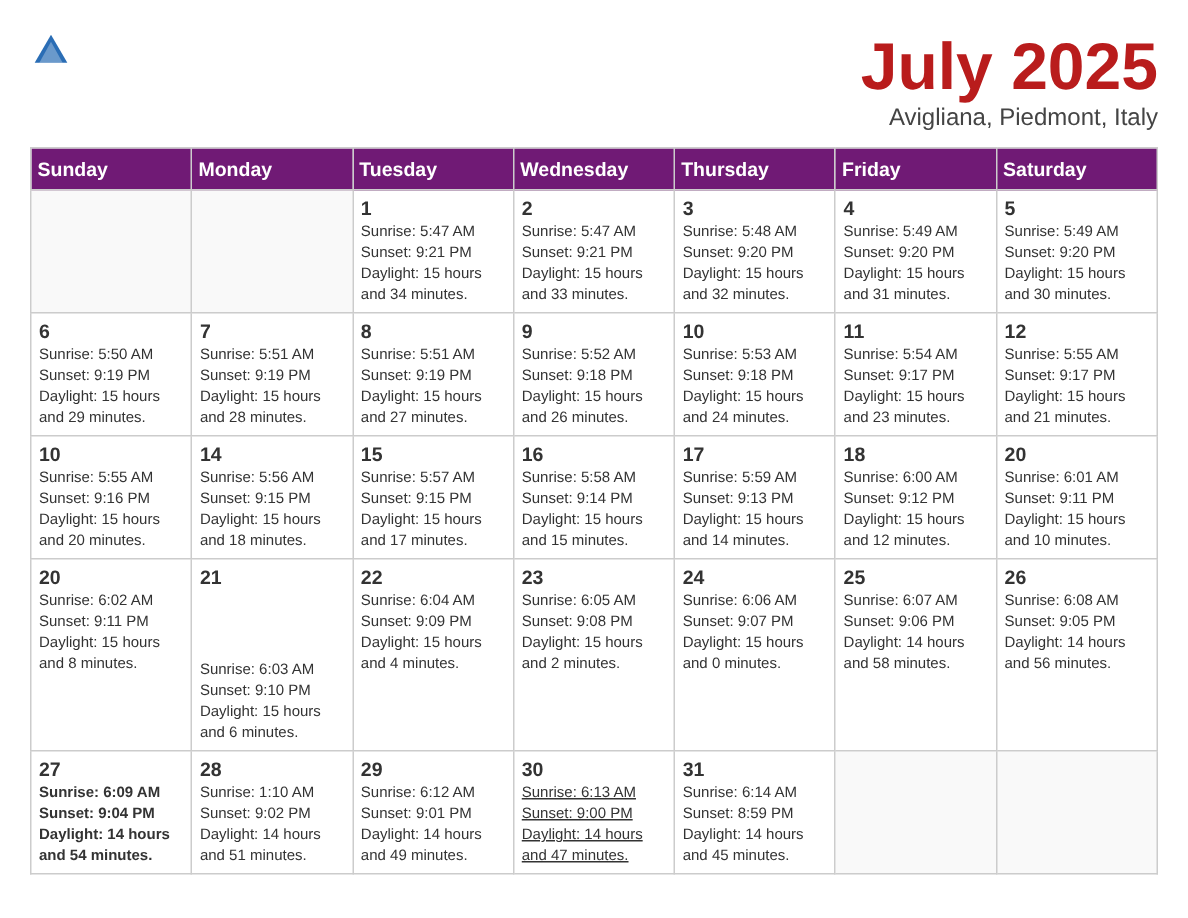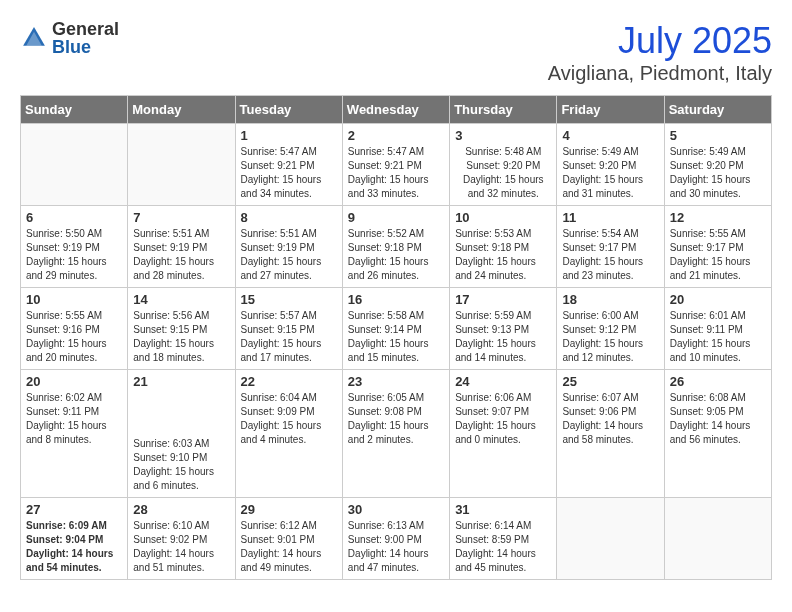--- a/index.html
+++ b/index.html
@@ -31,35 +31,35 @@
     .logo-general { color: #333; }
     .logo-blue { color: #1a5fa8; }
     .logo-icon {
       width: 28px;
       height: 28px;
     }
     .title-area {
       text-align: right;
     }
     .month-title {
-      font-size: 36px;
-      font-weight: normal;
-      color: #1d4ed8;
+      font-size: 44px;
+      font-weight: bold;
+      color: #b91c1c;
     }
     .location {
-      font-size: 20px;
+      font-size: 16px;
       color: #444;
     }
     .calendar {
       width: 100%;
       border-collapse: collapse;
       border: 1px solid #ccc;
     }
     .calendar th {
-      background: #737373;
+      background: #701a75;
       color: #fff;
       font-size: 13px;
       font-weight: bold;
       padding: 6px 4px;
       text-align: left;
       border: 1px solid #ccc;
     }
     .calendar td {
       vertical-align: top;
       border: 1px solid #ccc;
@@ -86,24 +86,20 @@
   </style>
 </head>
 <body>
 
 <div class="header-area">
   <div class="logo">
     <svg class="logo-icon" viewBox="0 0 36 36">
       <polygon points="18,4 32,28 4,28" fill="#2a6db5"></polygon>
       <polygon points="18,10 28,28 8,28" fill="#fff" opacity="0.3"></polygon>
     </svg>
-    <div class="logo-text">
-      <span class="logo-general">General</span>
-      <span class="logo-blue">Blue</span>
-    </div>
   </div>
   <div class="title-area">
     <div class="month-title">July 2025</div>
     <div class="location">Avigliana, Piedmont, Italy</div>
   </div>
 </div>
 
 <table class="calendar">
   <thead>
     <tr>
@@ -129,21 +125,21 @@
         </td>
         <td>
           <span class="day-number">2</span>
           <div class="cell-text" style="white-space: pre-line;">Sunrise: 5:47 AM
 Sunset: 9:21 PM
 Daylight: 15 hours
 and 33 minutes.</div>
         </td>
         <td>
           <span class="day-number">3</span>
-          <div class="cell-text" style="white-space: pre-line; text-align: center;">Sunrise: 5:48 AM
+          <div class="cell-text" style="white-space: pre-line;">Sunrise: 5:48 AM
 Sunset: 9:20 PM
 Daylight: 15 hours
 and 32 minutes.</div>
         </td>
         <td>
           <span class="day-number">4</span>
           <div class="cell-text" style="white-space: pre-line;">Sunrise: 5:49 AM
 Sunset: 9:20 PM
 Daylight: 15 hours
 and 31 minutes.</div>
@@ -312,35 +308,35 @@
       <tr>
         <td>
           <span class="day-number">27</span>
           <div class="cell-text" style="white-space: pre-line; font-weight: bold;">Sunrise: 6:09 AM
 Sunset: 9:04 PM
 Daylight: 14 hours
 and 54 minutes.</div>
         </td>
         <td>
           <span class="day-number">28</span>
-          <div class="cell-text" style="white-space: pre-line;">Sunrise: 6:10 AM
+          <div class="cell-text" style="white-space: pre-line;">Sunrise: 1:10 AM
 Sunset: 9:02 PM
 Daylight: 14 hours
 and 51 minutes.</div>
         </td>
         <td>
           <span class="day-number">29</span>
           <div class="cell-text" style="white-space: pre-line;">Sunrise: 6:12 AM
 Sunset: 9:01 PM
 Daylight: 14 hours
 and 49 minutes.</div>
         </td>
         <td>
           <span class="day-number">30</span>
-          <div class="cell-text" style="white-space: pre-line;">Sunrise: 6:13 AM
+          <div class="cell-text" style="white-space: pre-line; text-decoration: underline;">Sunrise: 6:13 AM
 Sunset: 9:00 PM
 Daylight: 14 hours
 and 47 minutes.</div>
         </td>
         <td>
           <span class="day-number">31</span>
           <div class="cell-text" style="white-space: pre-line;">Sunrise: 6:14 AM
 Sunset: 8:59 PM
 Daylight: 14 hours
 and 45 minutes.</div>

